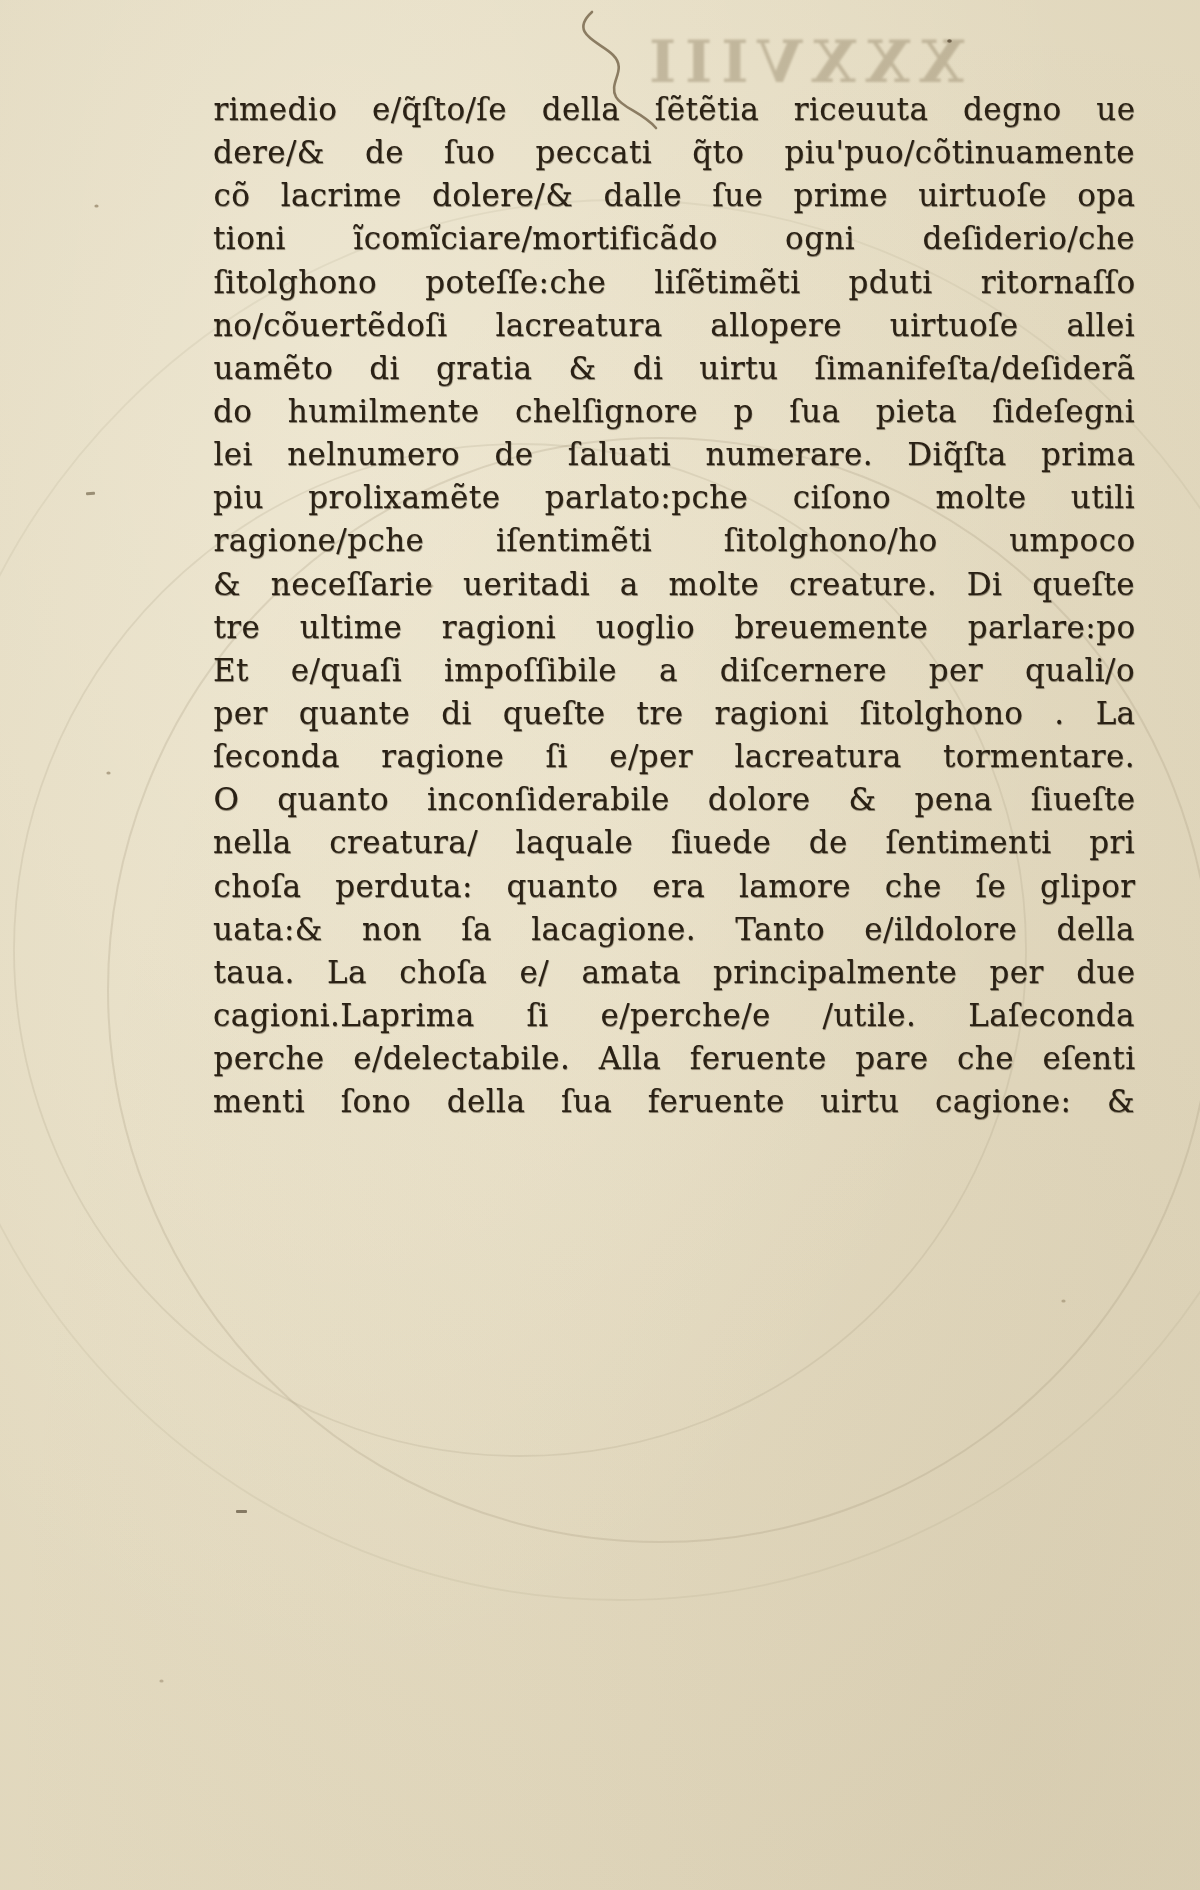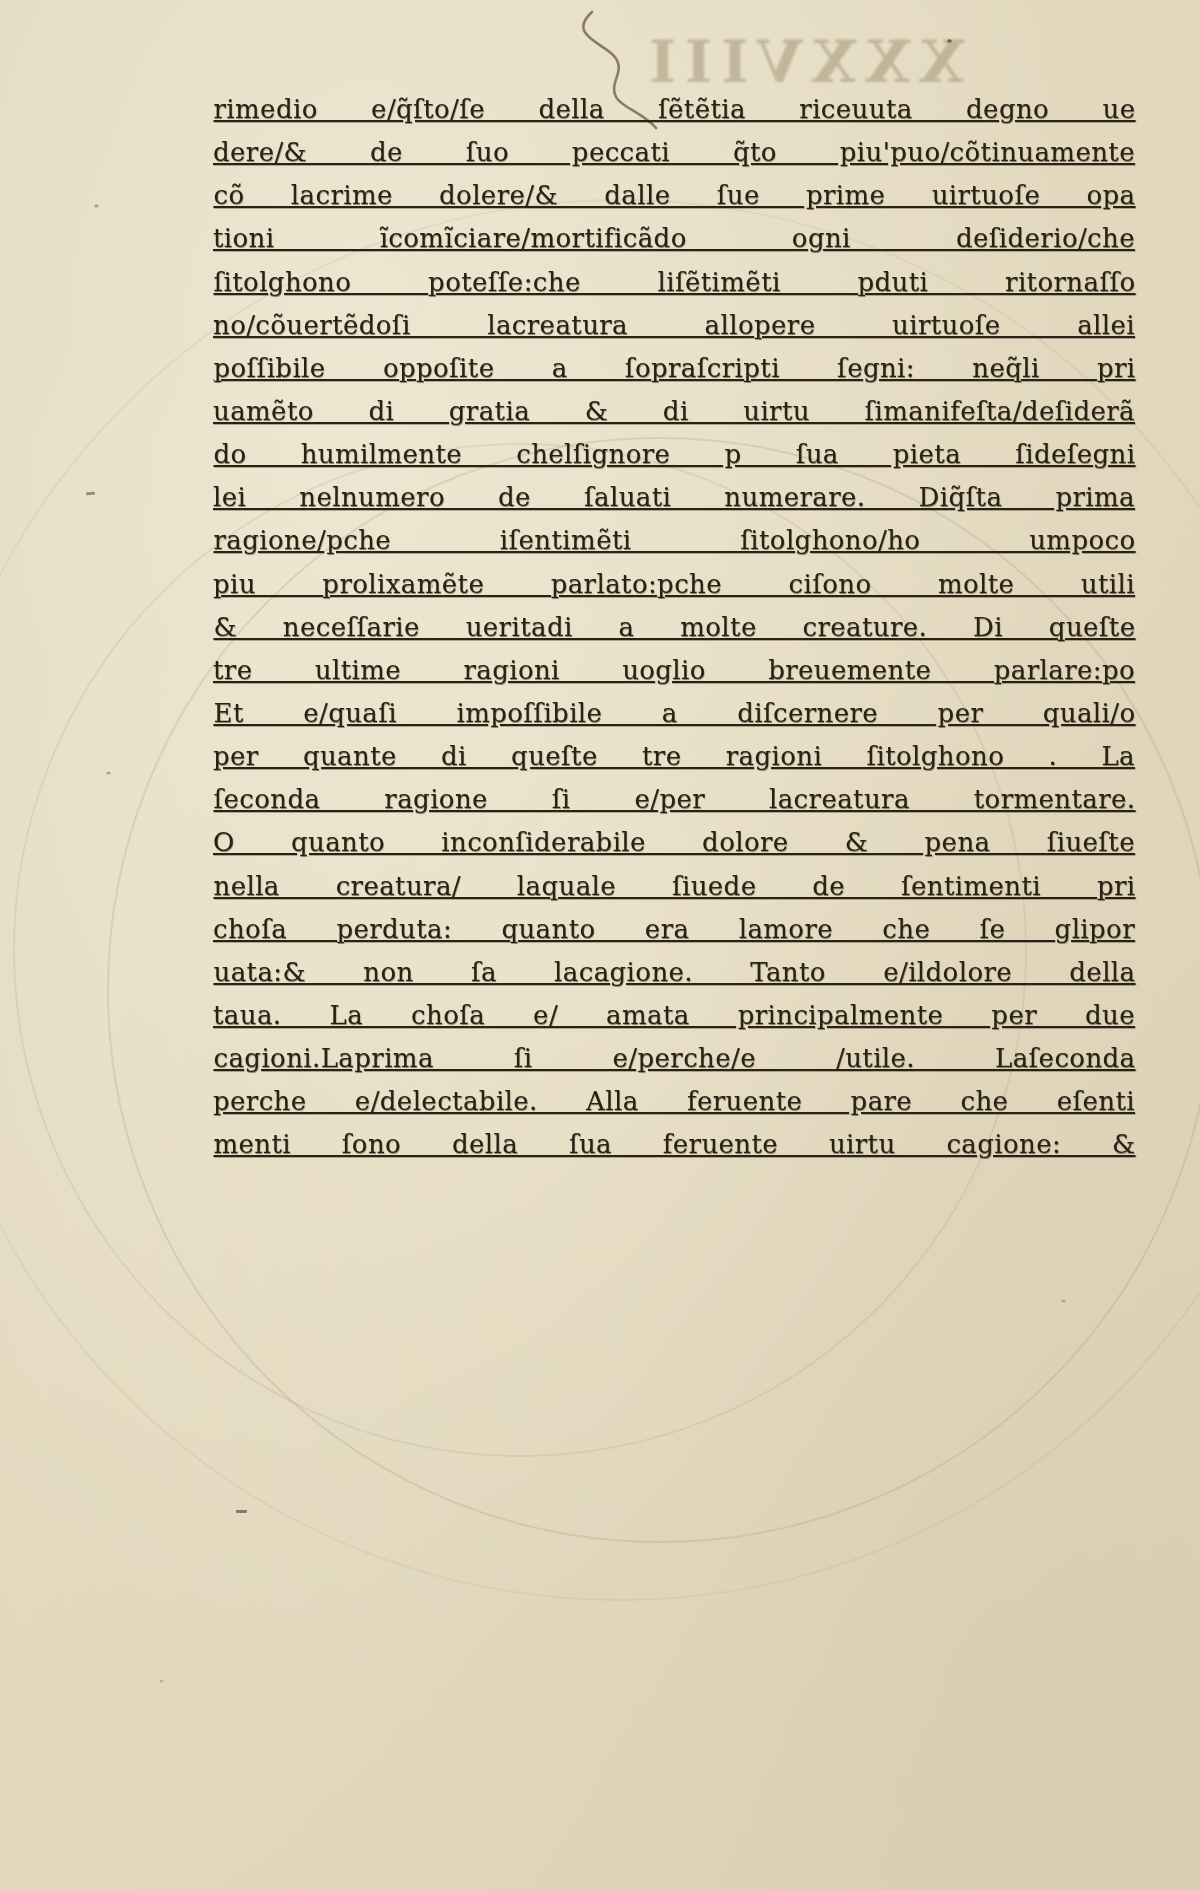--- a/index.html
+++ b/index.html
@@ -48,29 +48,28 @@
   
   .text-block{
     position:absolute;
     left:213px;
     top:88px;
     width:922px;
   }
   .text-line{
     height:43.15px;
     line-height:43.15px;
-    font-size:26px;
+    font-size:31px;
     color:var(--ink);
     text-align:justify;
     text-align-last:justify;
     letter-spacing:0.4px;
     word-spacing:2px;
     white-space:normal;
     text-shadow:0.5px 0.6px 0.7px rgba(38,27,12,0.50);
-    text-decoration:underline;
   }
   .text-line:nth-child(odd){transform:translateX(0.5px);}
 
   
   .hair-fiber{position:absolute;left:0;top:0;pointer-events:none;}
 
   
   .specks{
     position:absolute;left:0;top:0;width:3px;height:2px;border-radius:50%;
     background:transparent;
@@ -108,26 +107,25 @@
     <path d="M 592 12 C 568 34, 600 42, 613 55 C 628 70, 608 82, 616 97 C 622 108, 642 112, 656 128" fill="none" stroke="#7a6a50" stroke-width="2.6" stroke-linecap="round" opacity="0.85"></path>
   </svg>
 
   <div class="text-block">
       <div class="text-line">rimedio e/q̃ſto/ſe della ſẽtẽtia riceuuta degno ue</div>
       <div class="text-line">dere/&amp; de ſuo peccati q̃to piu'puo/cõtinuamente</div>
       <div class="text-line">cõ lacrime dolere/&amp; dalle ſue prime uirtuoſe opa</div>
       <div class="text-line">tioni ĩcomĩciare/mortificãdo ogni deſiderio/che</div>
       <div class="text-line">ſitolghono poteſſe:che liſẽtimẽti pduti ritornaſſo</div>
       <div class="text-line">no/cõuertẽdoſi lacreatura allopere uirtuoſe allei</div>
-      <div class="text-line">poſſibile oppoſite a ſopraſcripti ſegni: neq̃li pri</div>
       <div class="text-line">uamẽto di gratia &amp; di uirtu ſimanifeſta/deſiderã</div>
       <div class="text-line">do humilmente chelſignore p ſua pieta ſideſegni</div>
       <div class="text-line">lei nelnumero de ſaluati numerare. Diq̃ſta prima</div>
+      <div class="text-line">piu prolixamẽte parlato:pche ciſono molte utili</div>
       <div class="text-line">ragione/pche iſentimẽti ſitolghono/ho umpoco</div>
-      <div class="text-line">piu prolixamẽte parlato:pche ciſono molte utili</div>
       <div class="text-line">&amp; neceſſarie ueritadi a molte creature. Di queſte</div>
       <div class="text-line">tre ultime ragioni uoglio breuemente parlare:po</div>
       <div class="text-line">Et e/quaſi impoſſibile a diſcernere per quali/o</div>
       <div class="text-line">per quante di queſte tre ragioni ſitolghono . La</div>
       <div class="text-line">ſeconda ragione ſi e/per lacreatura tormentare.</div>
       <div class="text-line">O quanto inconſiderabile dolore &amp; pena ſiueſte</div>
       <div class="text-line">nella creatura/ laquale ſiuede de ſentimenti pri</div>
       <div class="text-line">choſa perduta: quanto era lamore che ſe glipor</div>
       <div class="text-line">uata:&amp; non ſa lacagione. Tanto e/ildolore della</div>
       <div class="text-line">taua. La choſa e/ amata principalmente per due</div>

